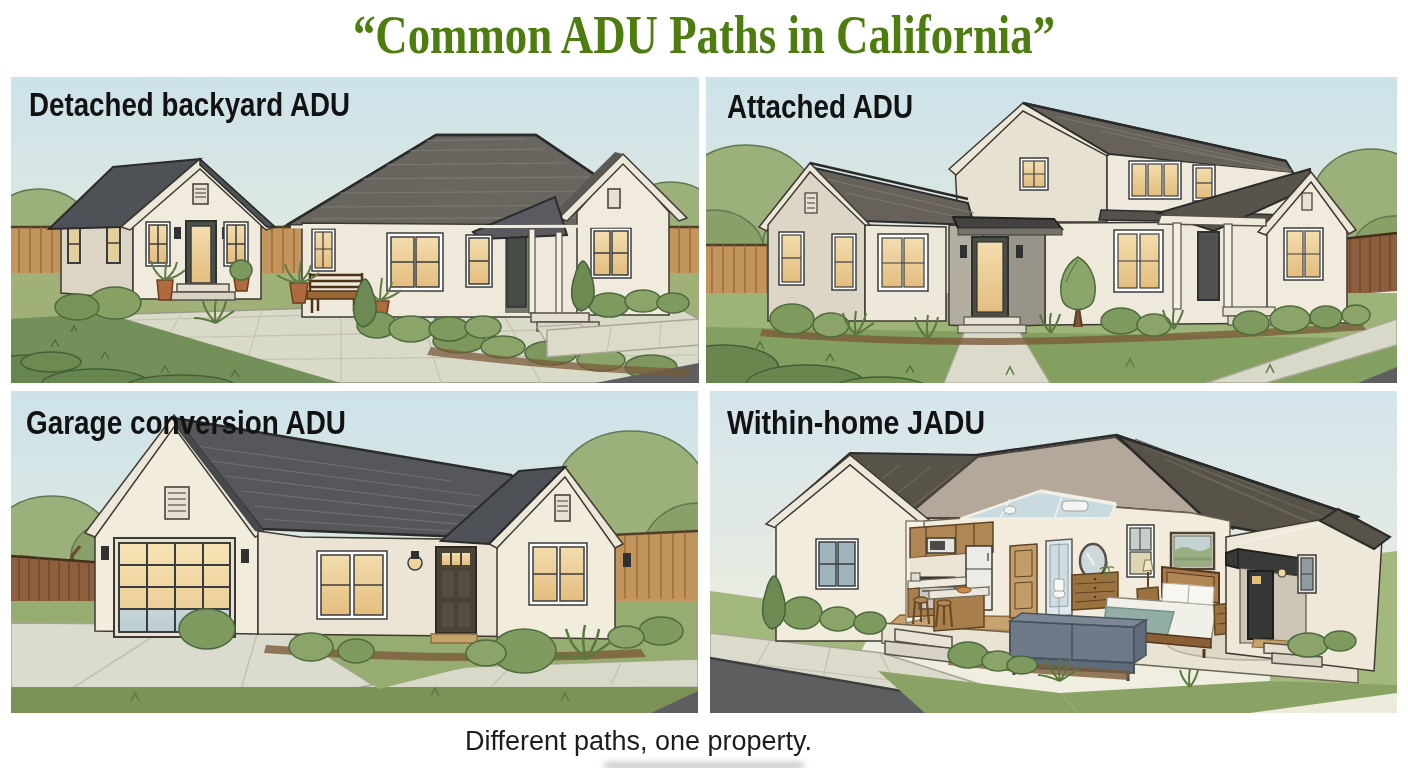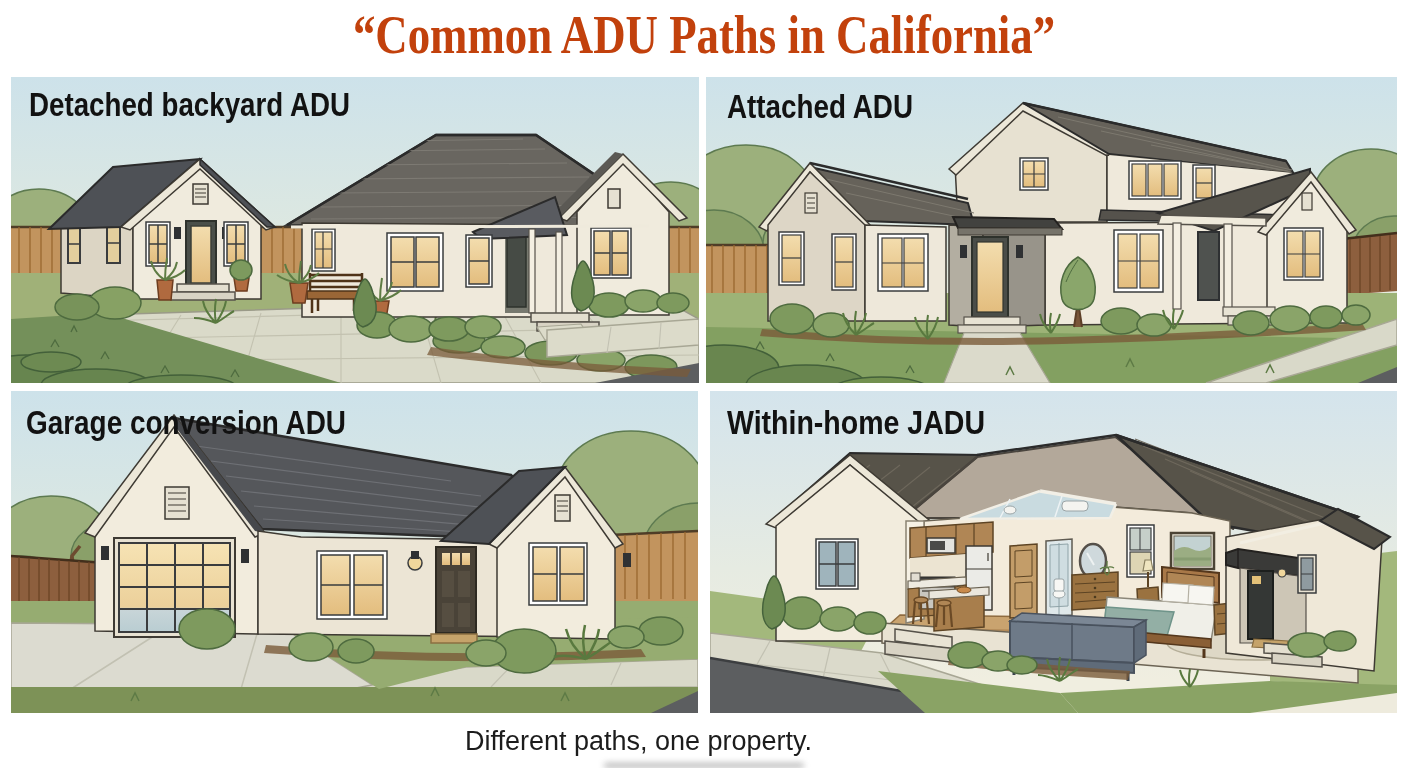--- a/index.html
+++ b/index.html
@@ -1,18 +1,18 @@
 <!DOCTYPE html>
 <html><head>
 <meta charset="utf-8">
 <style>
   html,body{margin:0;padding:0;background:#ffffff;width:1408px;height:768px;overflow:hidden;}
   body{position:relative;font-family:"Liberation Sans",sans-serif;}
   .title{position:absolute;left:0;top:4px;width:1408px;text-align:center;
-    font-family:"Liberation Serif",serif;font-weight:700;font-size:54px;color:#c2410c;}
+    font-family:"Liberation Serif",serif;font-weight:700;font-size:54px;color:#4d7c0f;}
   .title span{display:inline-block;transform:scaleX(0.83);transform-origin:center;}
   .caption{position:absolute;left:0;top:726px;width:1277px;text-align:center;
     font-size:27px;color:#1c1c1c;font-weight:400;}
   .panel{position:absolute;overflow:hidden;}
   #p1{left:11px;top:77px;width:688px;height:306px;}
   #p2{left:706px;top:77px;width:691px;height:306px;}
   #p3{left:11px;top:391px;width:687px;height:322px;}
   #p4{left:710px;top:391px;width:687px;height:322px;}
   .blur{position:absolute;left:604px;top:763px;width:200px;height:5px;background:#777;filter:blur(3px);opacity:.55;border-radius:3px;}
 </style>

